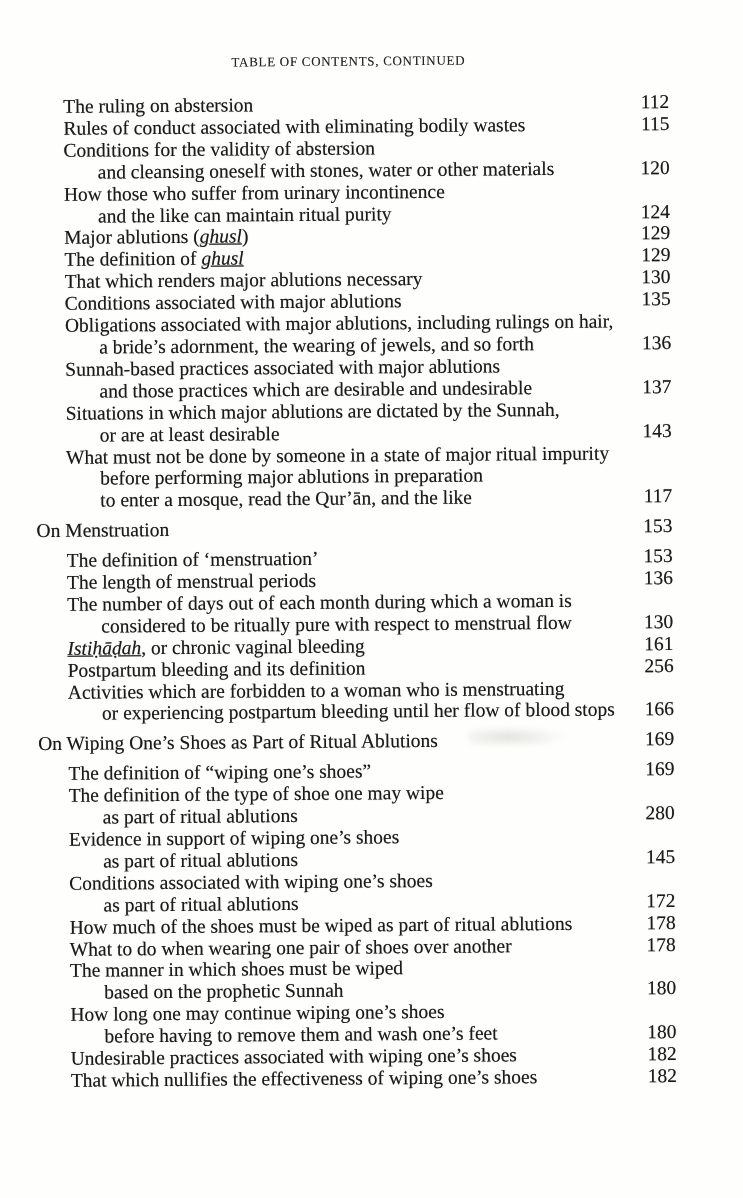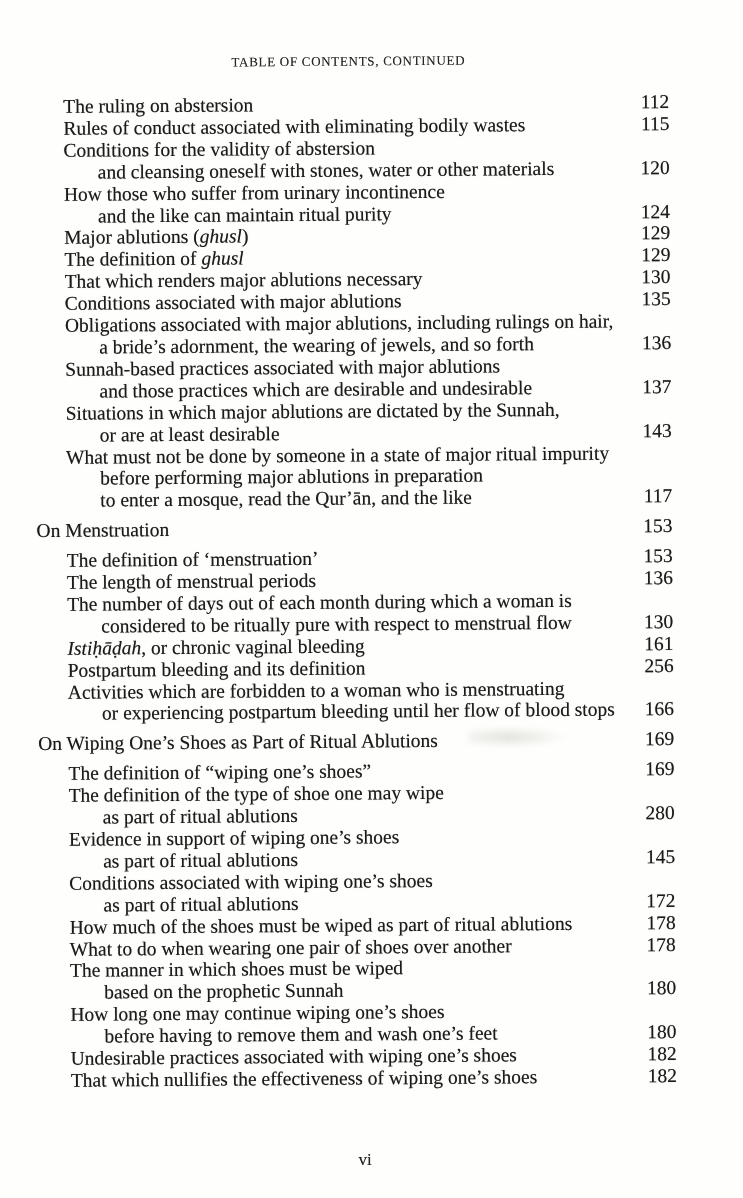--- a/index.html
+++ b/index.html
@@ -47,21 +47,21 @@
   .toc-row.section {
     margin-top: 8px;
     margin-bottom: 8px;
   }
   .toc-text {
     text-shadow: 0 0 0.7px rgba(25,25,25,0.55);
   }
   .indent-0 .toc-text { padding-left: 37px; }
   .indent-1 .toc-text { padding-left: 67px; }
   .indent-2 .toc-text { padding-left: 101px; }
-  .toc-text .it { font-style: italic; }
+  .toc-text .it { font-style: italic; text-decoration: underline; }
   .toc-page {
     margin-left: auto;
     text-shadow: 0 0 0.7px rgba(25,25,25,0.55);
   }
   .folio {
     position: absolute;
     top: 1150px;
     left: 0;
     width: 730px;
     text-align: center;
@@ -245,14 +245,13 @@
           <span class="toc-text"><span>Undesirable practices associated with wiping one’s shoes</span></span>
           <span class="toc-page">182</span>
         </div>
         <div class="toc-row indent-1">
           <span class="toc-text"><span>That which nullifies the effectiveness of wiping one’s shoes</span></span>
           <span class="toc-page">182</span>
         </div>
       </div>
   </div>
   <div class="smudge"></div>
-  <div class="folio">vi</div>
 </div>
 
 </body></html>

